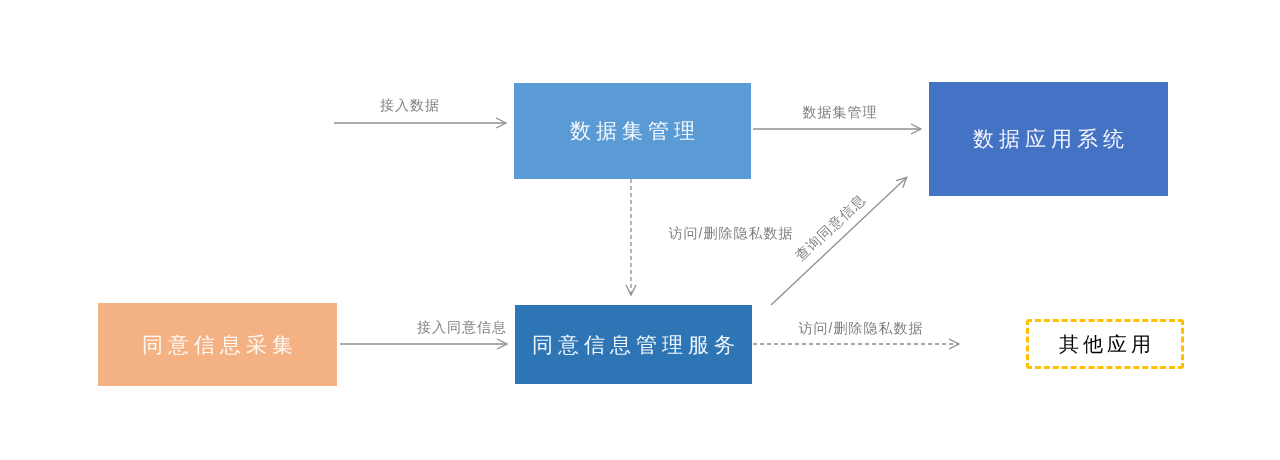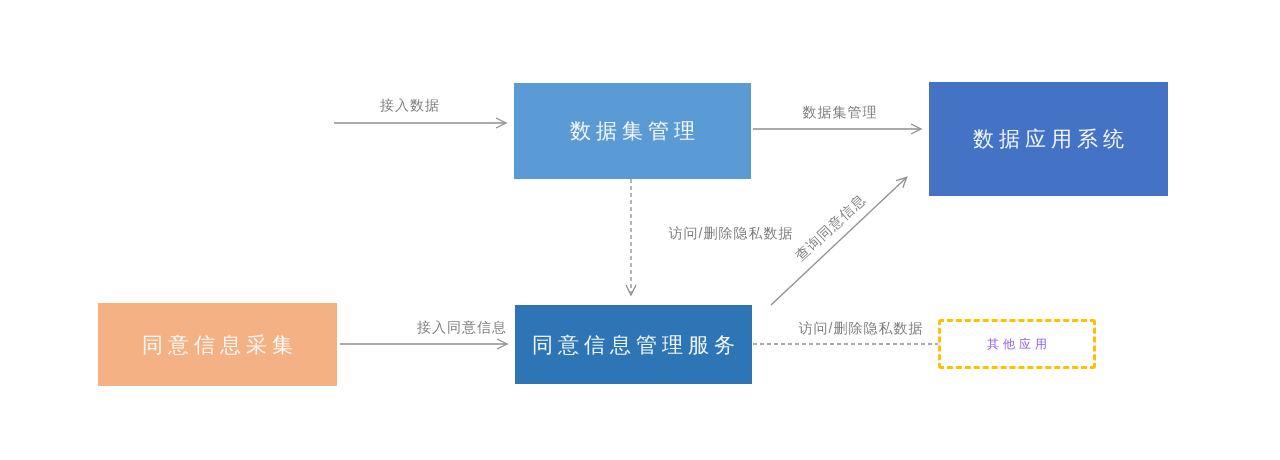--- a/index.html
+++ b/index.html
@@ -31,26 +31,26 @@
     letter-spacing: 5px;
     text-indent: 5px; 
     box-sizing: border-box;
   }
   .node-data-source        { left: 97px;  top: 83px;  width: 236px; height: 79px;  background: #ED7D31; }
   .node-dataset-mgmt       { left: 514px; top: 83px;  width: 237px; height: 96px;  background: #5B9BD5; }
   .node-data-app-system    { left: 929px; top: 82px;  width: 239px; height: 114px; background: #4472C4; }
   .node-consent-collection { left: 98px;  top: 303px; width: 239px; height: 83px;  background: #F4B183; }
   .node-consent-mgmt       { left: 515px; top: 305px; width: 237px; height: 79px;  background: #2E75B6; }
   .node-other-apps {
-    left: 938px; top: 319px; width: 158px; height: 50px;
+    left: 1026px; top: 319px; width: 158px; height: 50px;
     background: #ffffff;
     border: 3px dashed #FFC000;
     border-radius: 3px;
-    color: #8b5cf6;
-    font-size: 12px;
+    color: #000000;
+    font-size: 20px;
     letter-spacing: 4px;
     text-indent: 4px;
   }
   .edge-label {
     position: absolute;
     color: #7f7f7f;
     font-size: 14px;
     letter-spacing: 1px;
     white-space: nowrap;
     transform: translateX(-50%);

